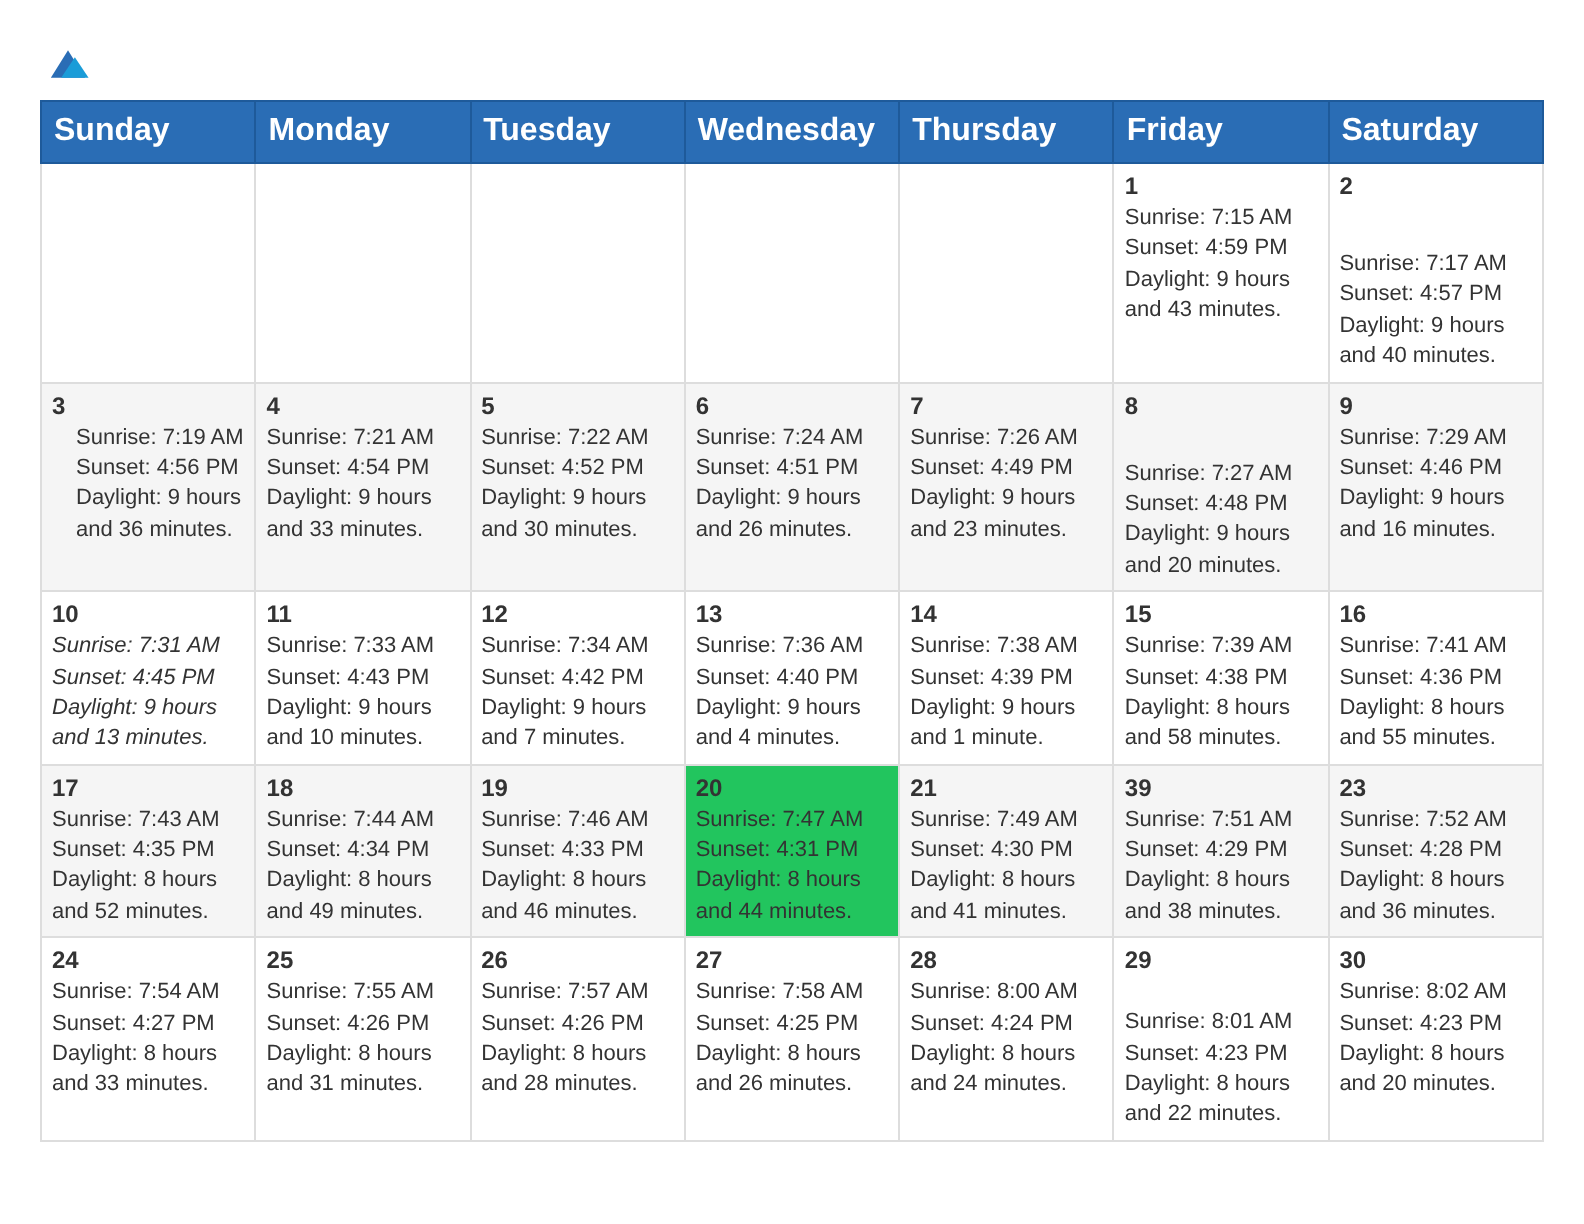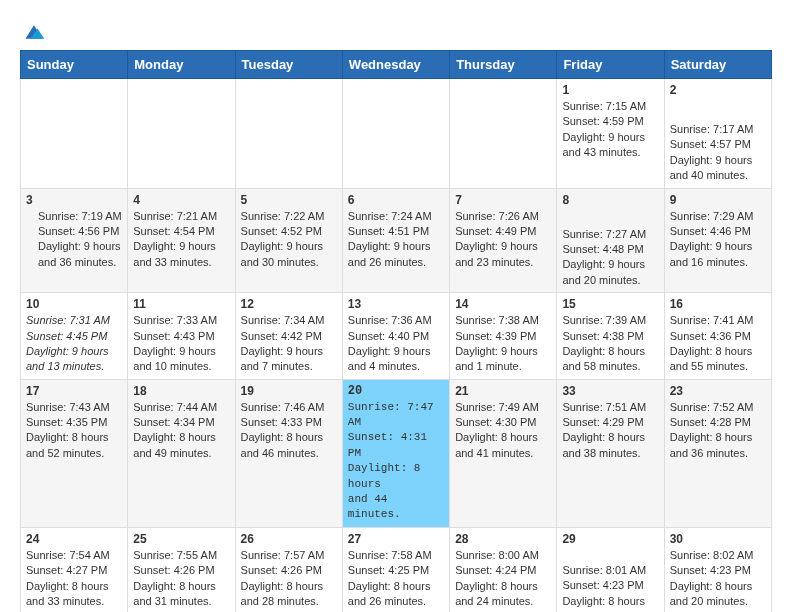--- a/index.html
+++ b/index.html
@@ -49,21 +49,21 @@
     .calendar {
       width: 100%;
       border-collapse: collapse;
       border: 1px solid #ccc;
     }
     .calendar th {
       background: #2a6db5;
       color: #fff;
       text-align: left;
       padding: 6px 6px;
-      font-size: 13px;
+      font-size: 16px;
       border: 1px solid #1e5a9a;
     }
     .calendar td {
       vertical-align: top;
       border: 1px solid #ddd;
       padding: 4px 5px;
       width: calc(100% / 7);
       min-height: 80px;
       background: #fff;
       font-size: 11px;
@@ -258,36 +258,36 @@
 Daylight: 8 hours
 and 49 minutes.</div>
         </td>
         <td style="background: rgb(245, 245, 245);">
           <span class="day-number">19</span>
           <div class="day-info" style="white-space: pre-line;">Sunrise: 7:46 AM
 Sunset: 4:33 PM
 Daylight: 8 hours
 and 46 minutes.</div>
         </td>
-        <td style="background: #7dd3fc; font-family: Liberation Mono, monospace;">
+        <td style="background: #22c55e;">
           <span class="day-number">20</span>
           <div class="day-info" style="white-space: pre-line;">Sunrise: 7:47 AM
 Sunset: 4:31 PM
 Daylight: 8 hours
 and 44 minutes.</div>
         </td>
         <td style="background: rgb(245, 245, 245);">
           <span class="day-number">21</span>
           <div class="day-info" style="white-space: pre-line;">Sunrise: 7:49 AM
 Sunset: 4:30 PM
 Daylight: 8 hours
 and 41 minutes.</div>
         </td>
         <td style="background: rgb(245, 245, 245);">
-          <span class="day-number">33</span>
+          <span class="day-number">39</span>
           <div class="day-info" style="white-space: pre-line;">Sunrise: 7:51 AM
 Sunset: 4:29 PM
 Daylight: 8 hours
 and 38 minutes.</div>
         </td>
         <td style="background: rgb(245, 245, 245);">
           <span class="day-number">23</span>
           <div class="day-info" style="white-space: pre-line;">Sunrise: 7:52 AM
 Sunset: 4:28 PM
 Daylight: 8 hours

